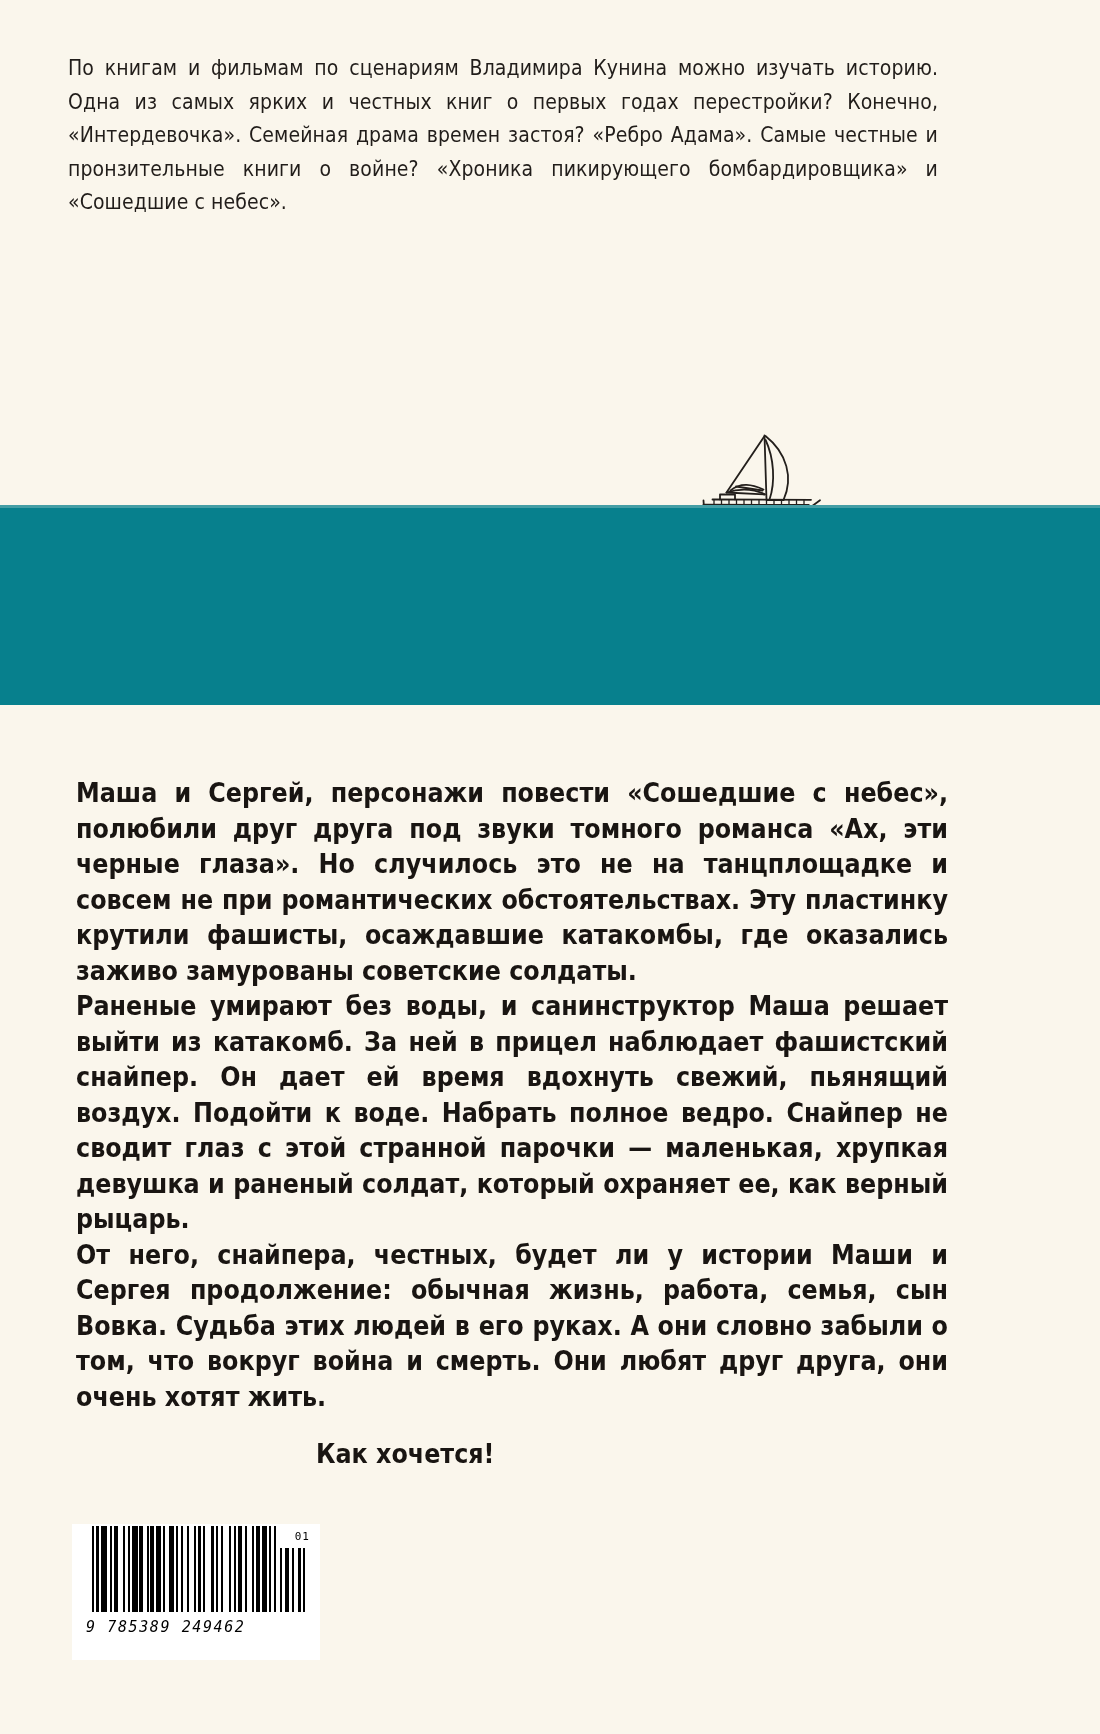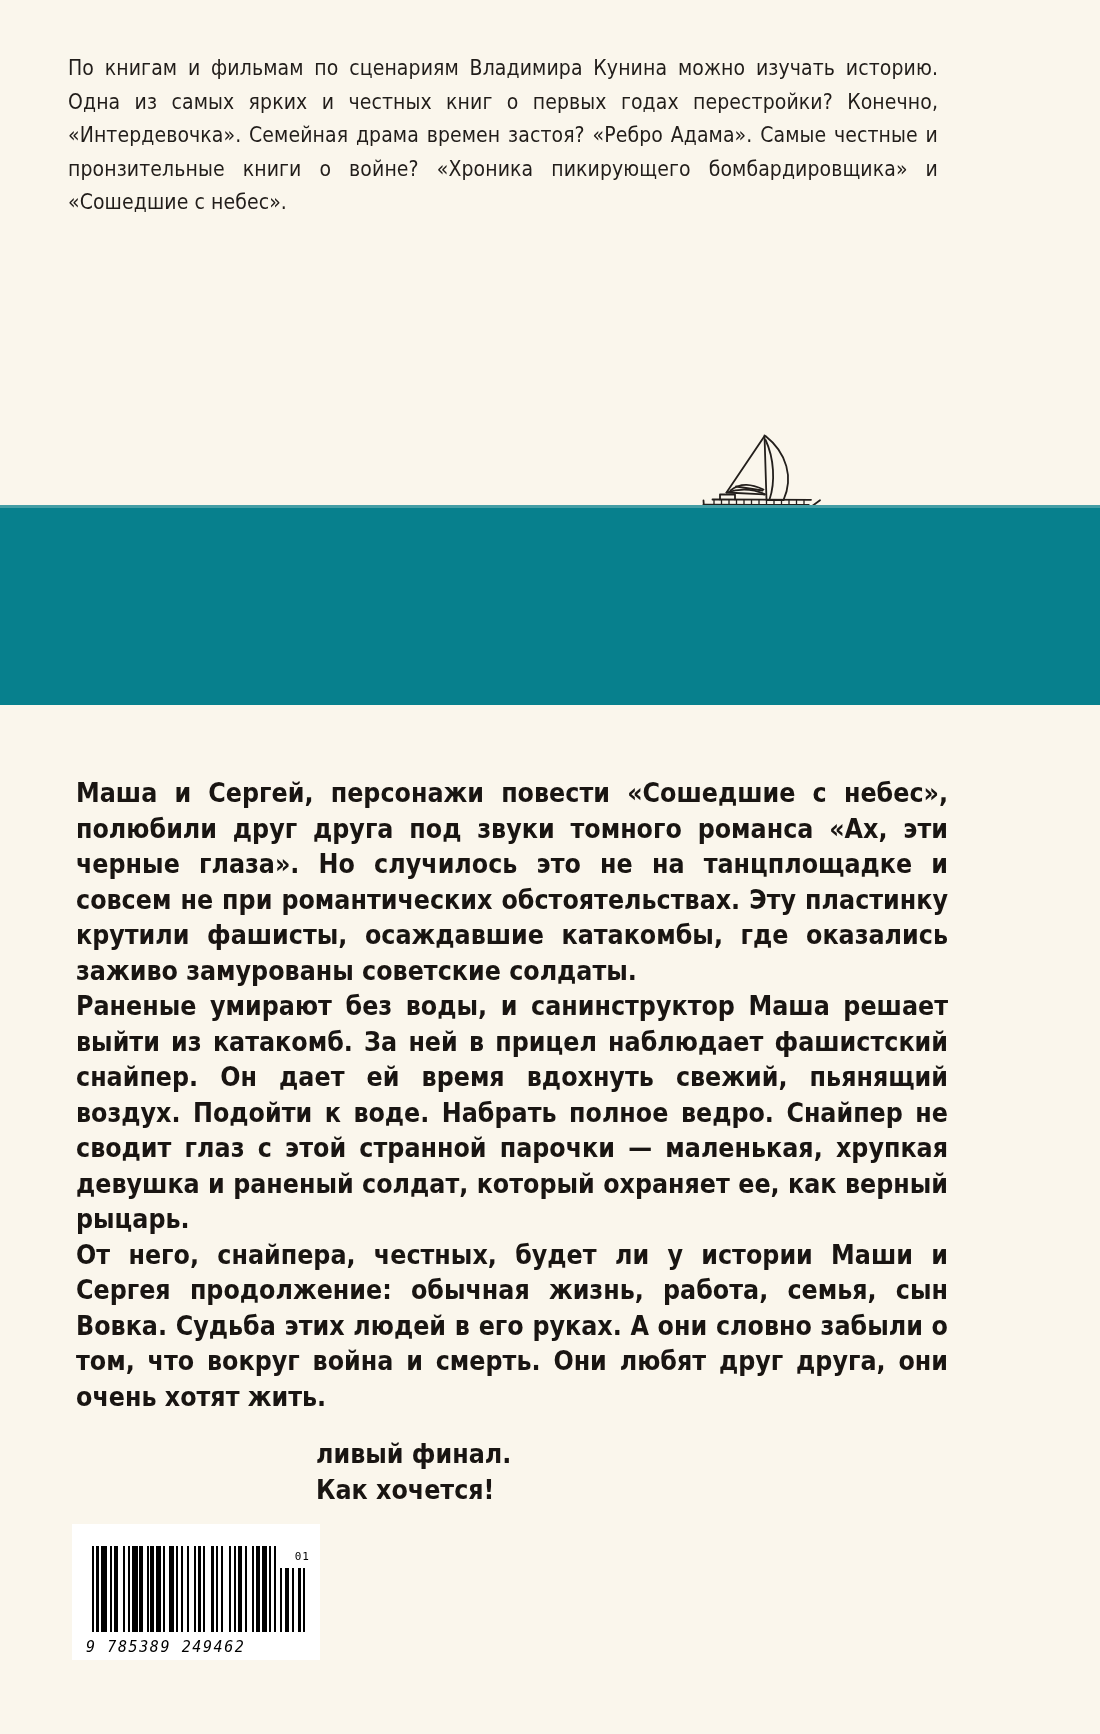--- a/index.html
+++ b/index.html
@@ -113,21 +113,21 @@
     position: absolute;
     left: 72px;
     top: 1524px;
     width: 248px;
     height: 136px;
     background: #ffffff;
   }
   .barcode-inner {
     position: absolute;
     left: 8px;
-    top: 22px;
+    top: 2px;
     width: 232px;
     height: 124px;
   }
   .barcode-bars {
     position: absolute;
     left: 12px;
     top: 0;
     width: 186px;
     height: 86px;
   }
@@ -214,21 +214,20 @@
 
   <div class="teal-band">
     <div class="teal-band-hairline"></div>
   </div>
 
   <div class="body-block">
     <p class="body-para">Маша и Сергей, персонажи повести «Сошедшие с небес», полюбили друг друга под звуки томного романса «Ах, эти черные глаза». Но случилось это не на танцплощадке и совсем не при романтических обстоятельствах. Эту пластинку крутили фашисты, осаждавшие катакомбы, где оказались заживо замурованы советские солдаты.</p>
     <p class="body-para">Раненые умирают без воды, и санинструктор Маша решает выйти из катакомб. За ней в прицел наблюдает фашистский снайпер. Он дает ей время вдохнуть свежий, пьянящий воздух. Подойти к воде. Набрать полное ведро. Снайпер не сводит глаз с этой странной парочки — маленькая, хрупкая девушка и раненый солдат, который охраняет ее, как верный рыцарь.</p>
     <p class="body-para">От него, снайпера, честных, будет ли у истории Маши и Сергея продолжение: обычная жизнь, работа, семья, сын Вовка. Судьба этих людей в его руках. А они словно забыли о том, что вокруг война и смерть. Они любят друг друга, они очень хотят жить.</p>
     <div class="closing-block">
-      <p class="closing-line">ливый финал.</p>
       <p class="closing-line">Как хочется!</p>
     </div>
   </div>
 
   <div class="barcode-area">
     <div class="barcode-inner">
       <div class="barcode-bars" id="bc-bars">
           <span style="left: 0px; width: 1.82px;"></span>
           <span style="left: 3.65px; width: 3.65px;"></span>
           <span style="left: 9.12px; width: 5.47px;"></span>

